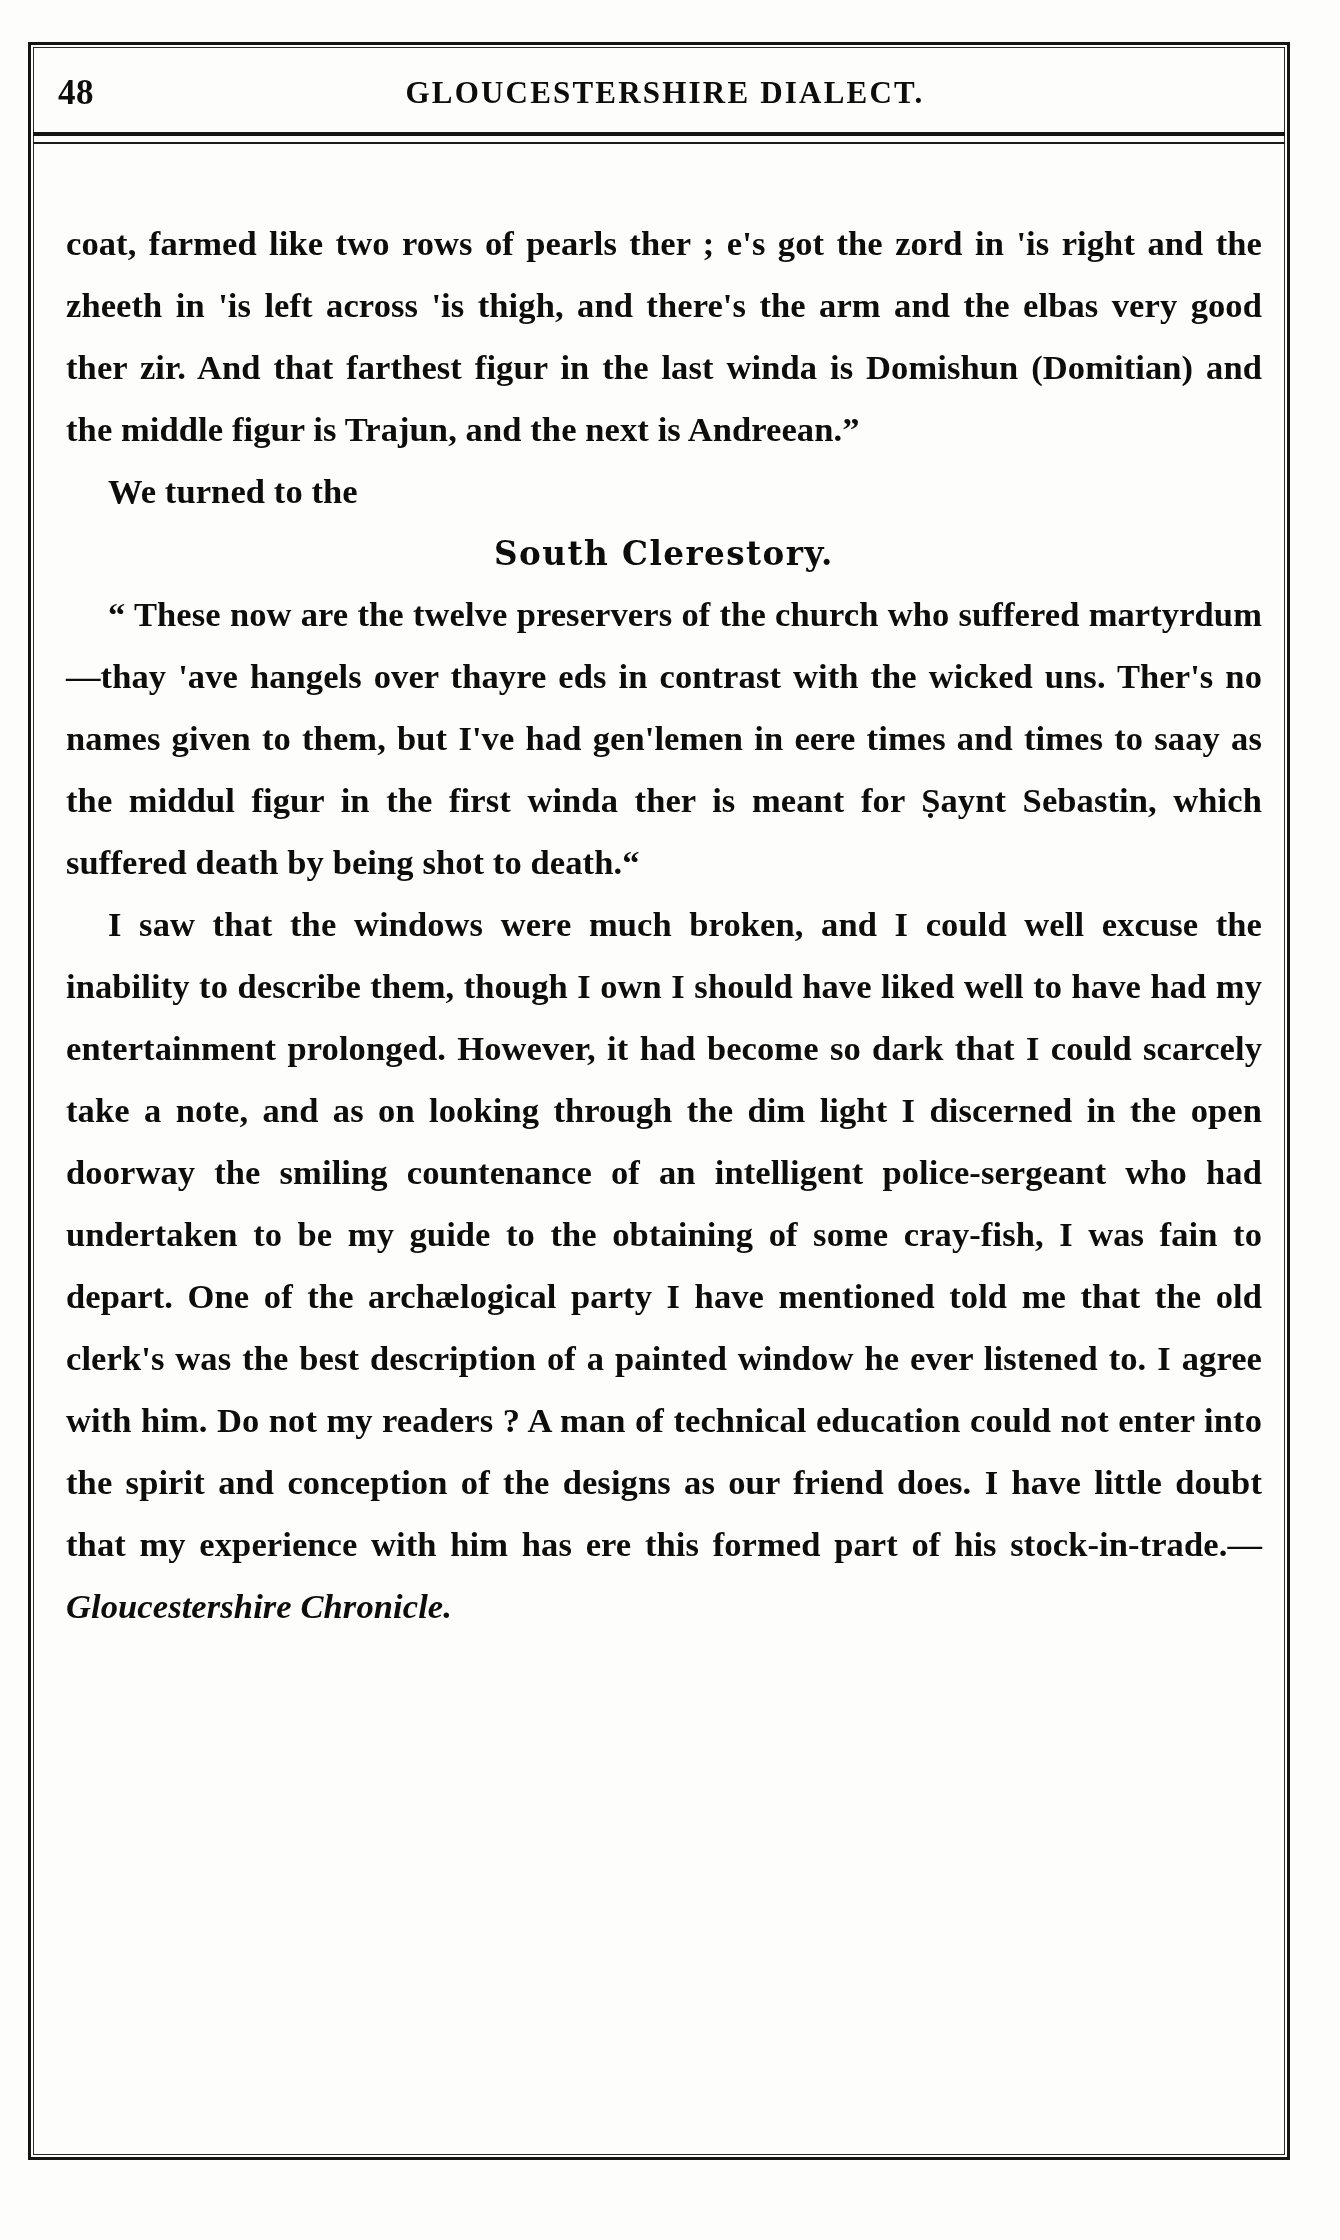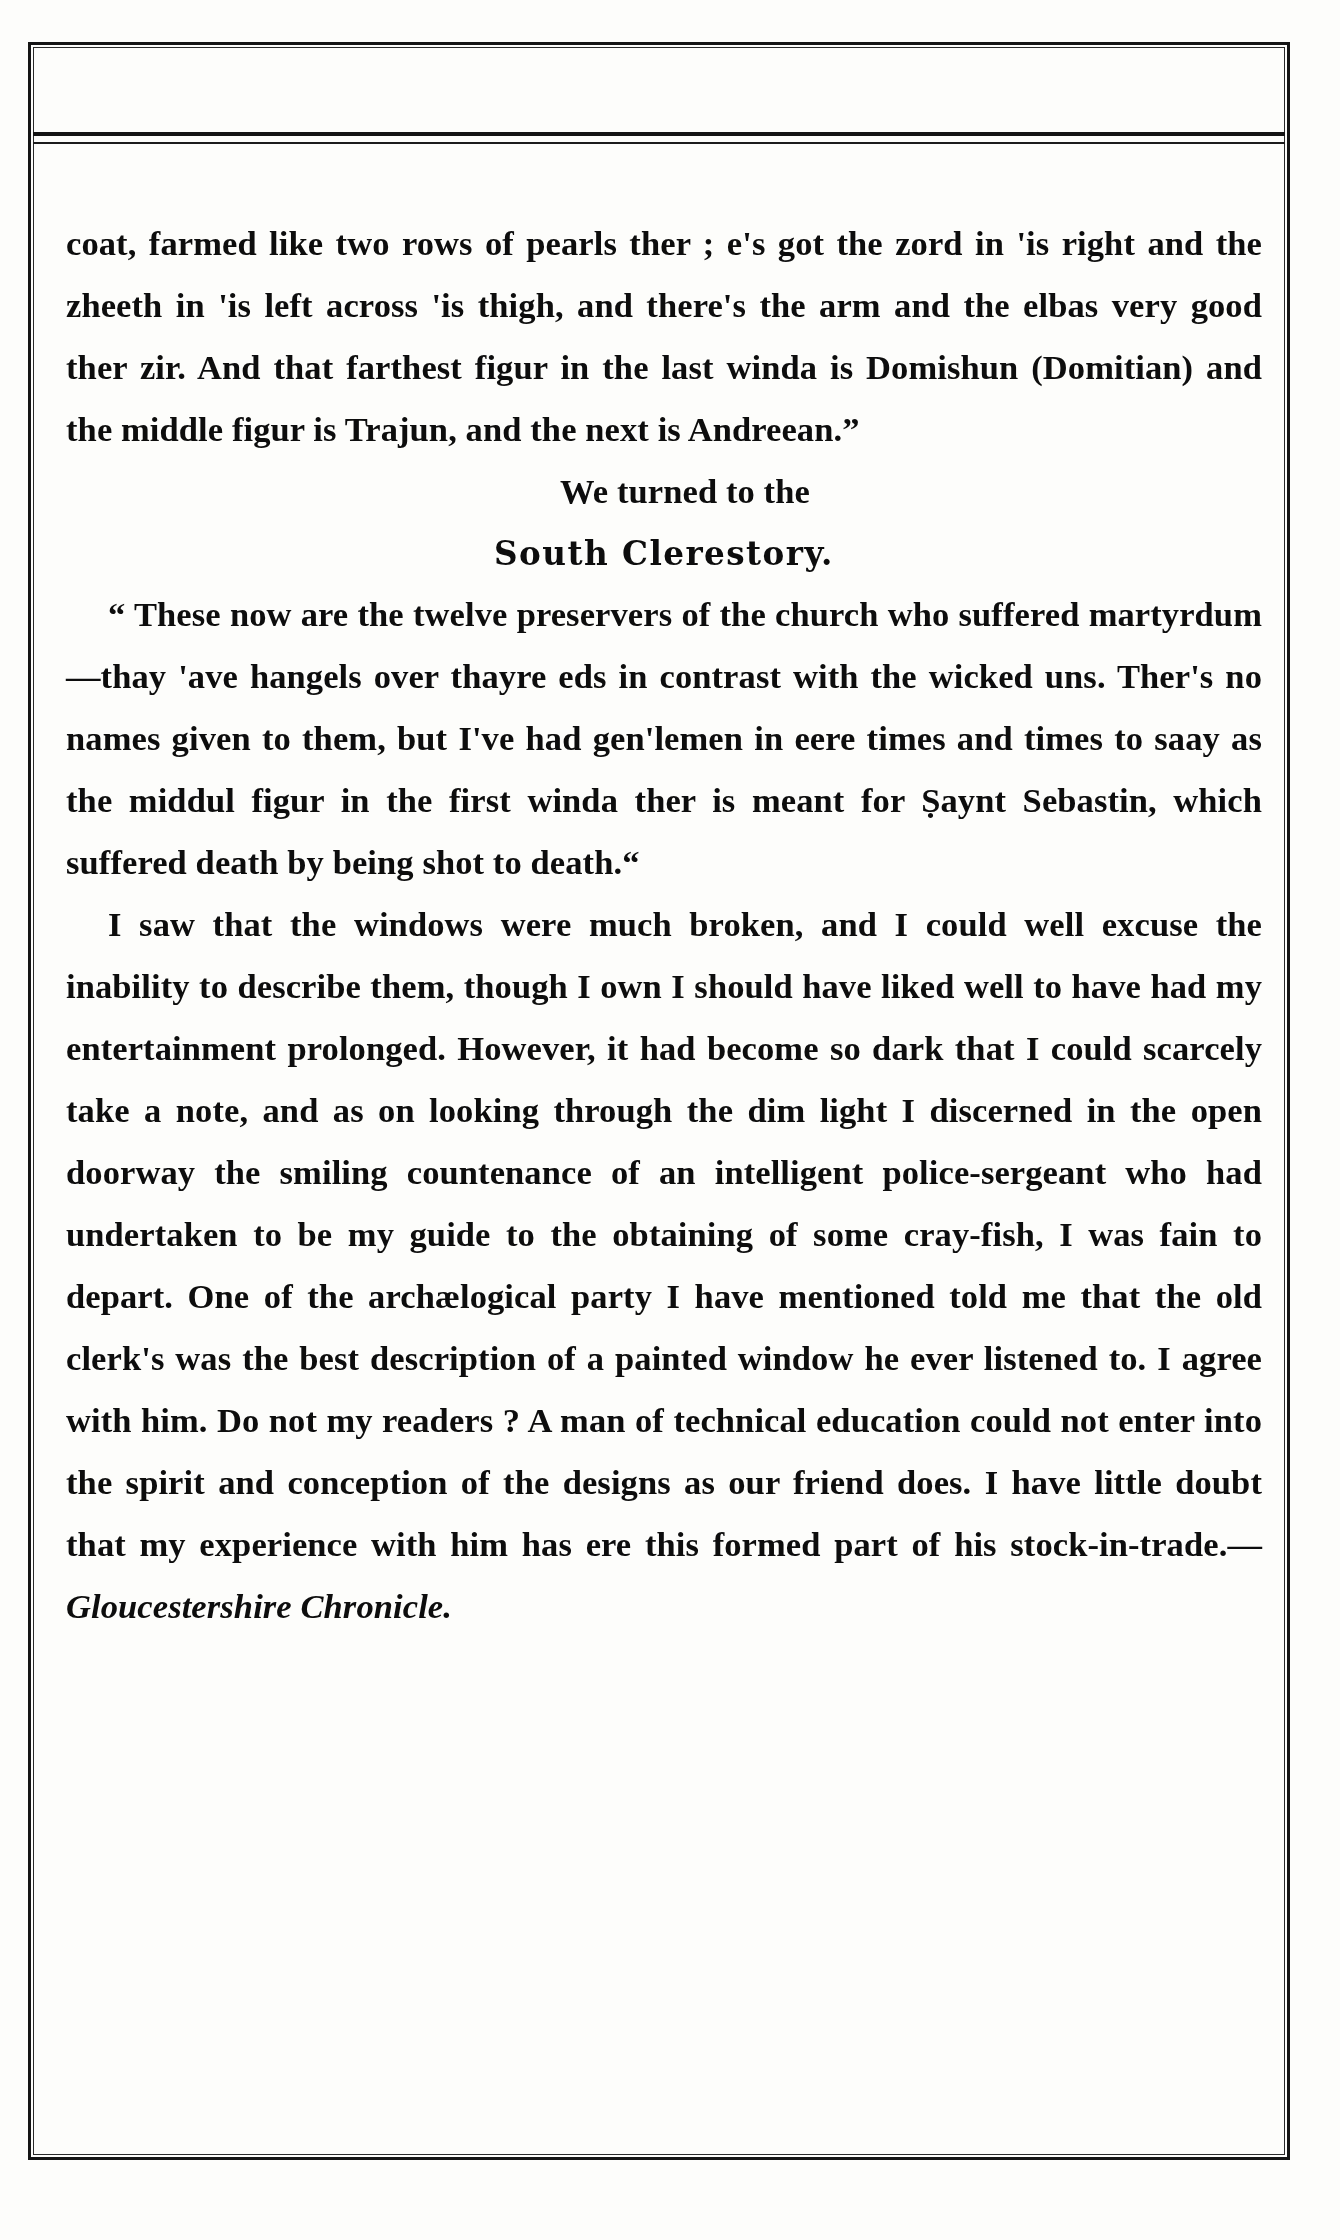--- a/index.html
+++ b/index.html
@@ -106,21 +106,21 @@
     letter-spacing: 0.1px;
     font-weight: 600;
   }
   p.indent {
     text-indent: 42px;
   }
   p.noindent {
     text-indent: 0;
   }
   p.short {
-    text-align: center;
+    text-align: left;
   }
 
   .subhead {
     margin: 11px 0 10px 0;
     text-align: center;
     font-family: "DejaVu Serif", serif;
     font-size: 33px;
     font-weight: 700;
     letter-spacing: 1px;
     font-style: normal;
@@ -141,20 +141,24 @@
   }
 </style>
 </head>
 <body>
 
 <div class="page">
 
   <div class="page-frame"></div>
   <div class="page-frame-inner"></div>
 
+  <div class="header">
+    <div class="folio">48</div>
+    <div class="running-title">GLOUCESTERSHIRE DIALECT.</div>
+  </div>
 
   <div class="head-rule"></div>
   <div class="head-rule2"></div>
 
   <div class="body-col">
 
     <p class="noindent">coat, farmed like two rows of pearls ther ; e's got the zord in 'is right and the zheeth in 'is left across 'is thigh, and there's the arm and the elbas very good ther zir.  And that farthest figur in the last winda is Domishun (Domitian) and the middle figur is Trajun, and the next is Andreean.”</p>
 
     <p class="indent short">We turned to the</p>
 

